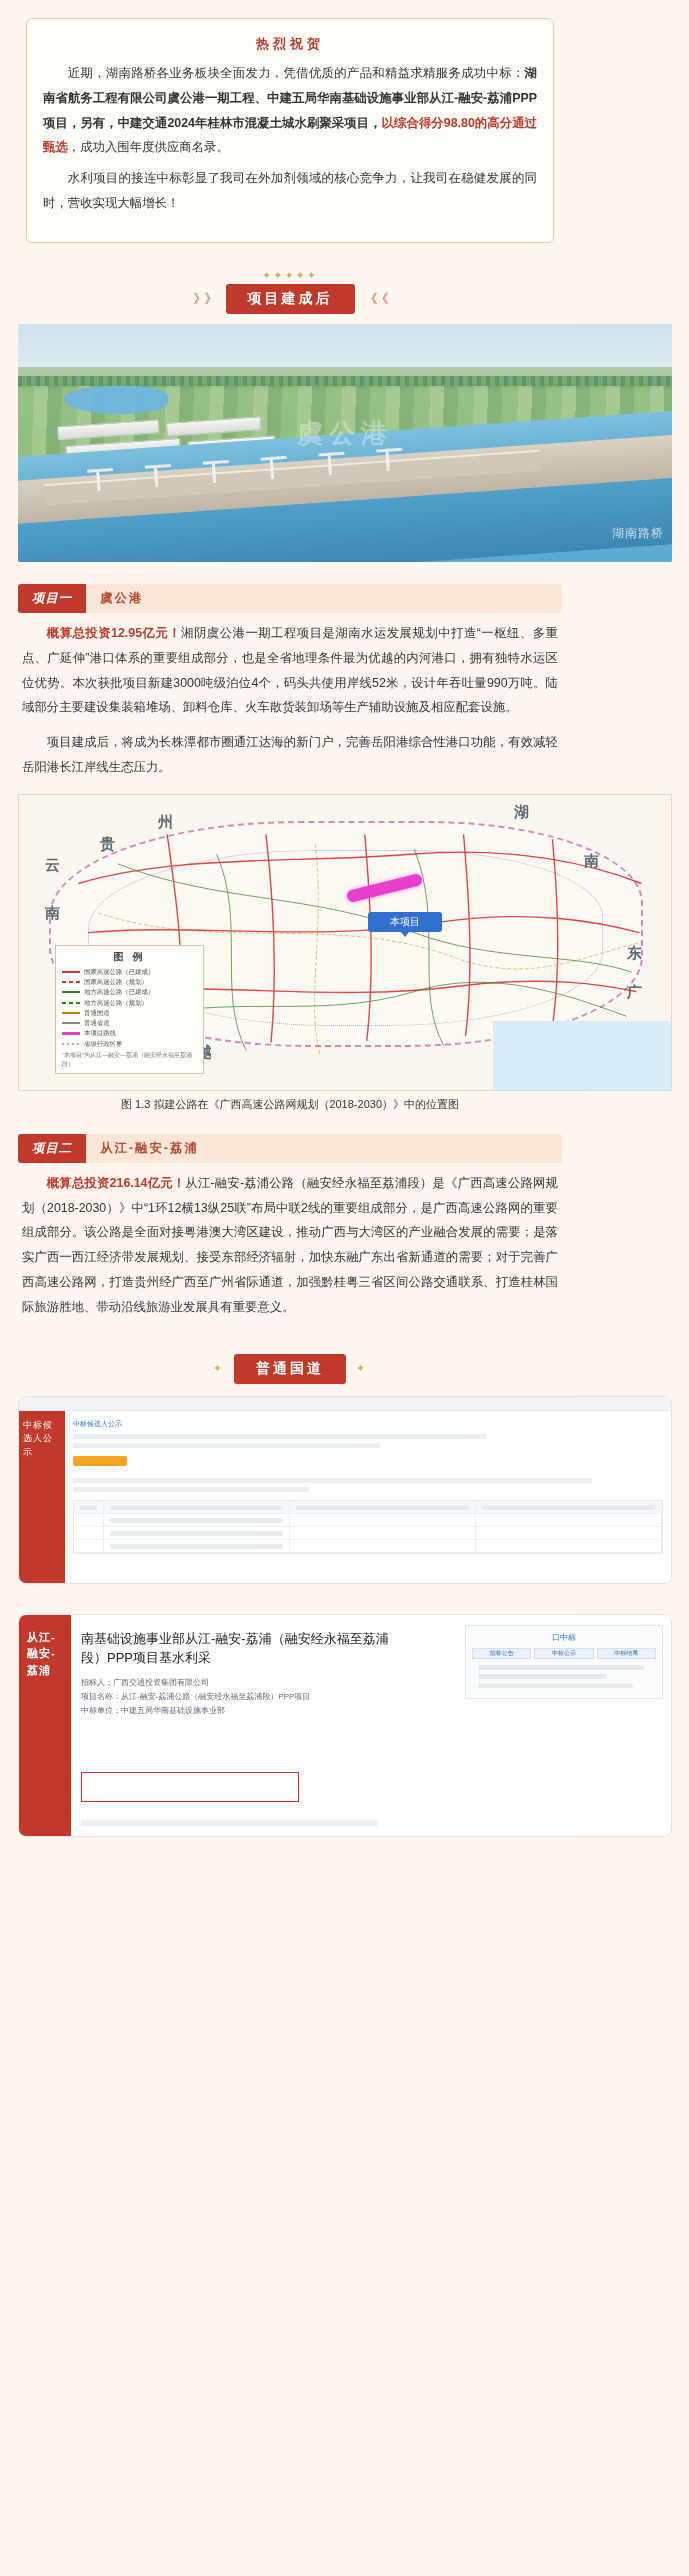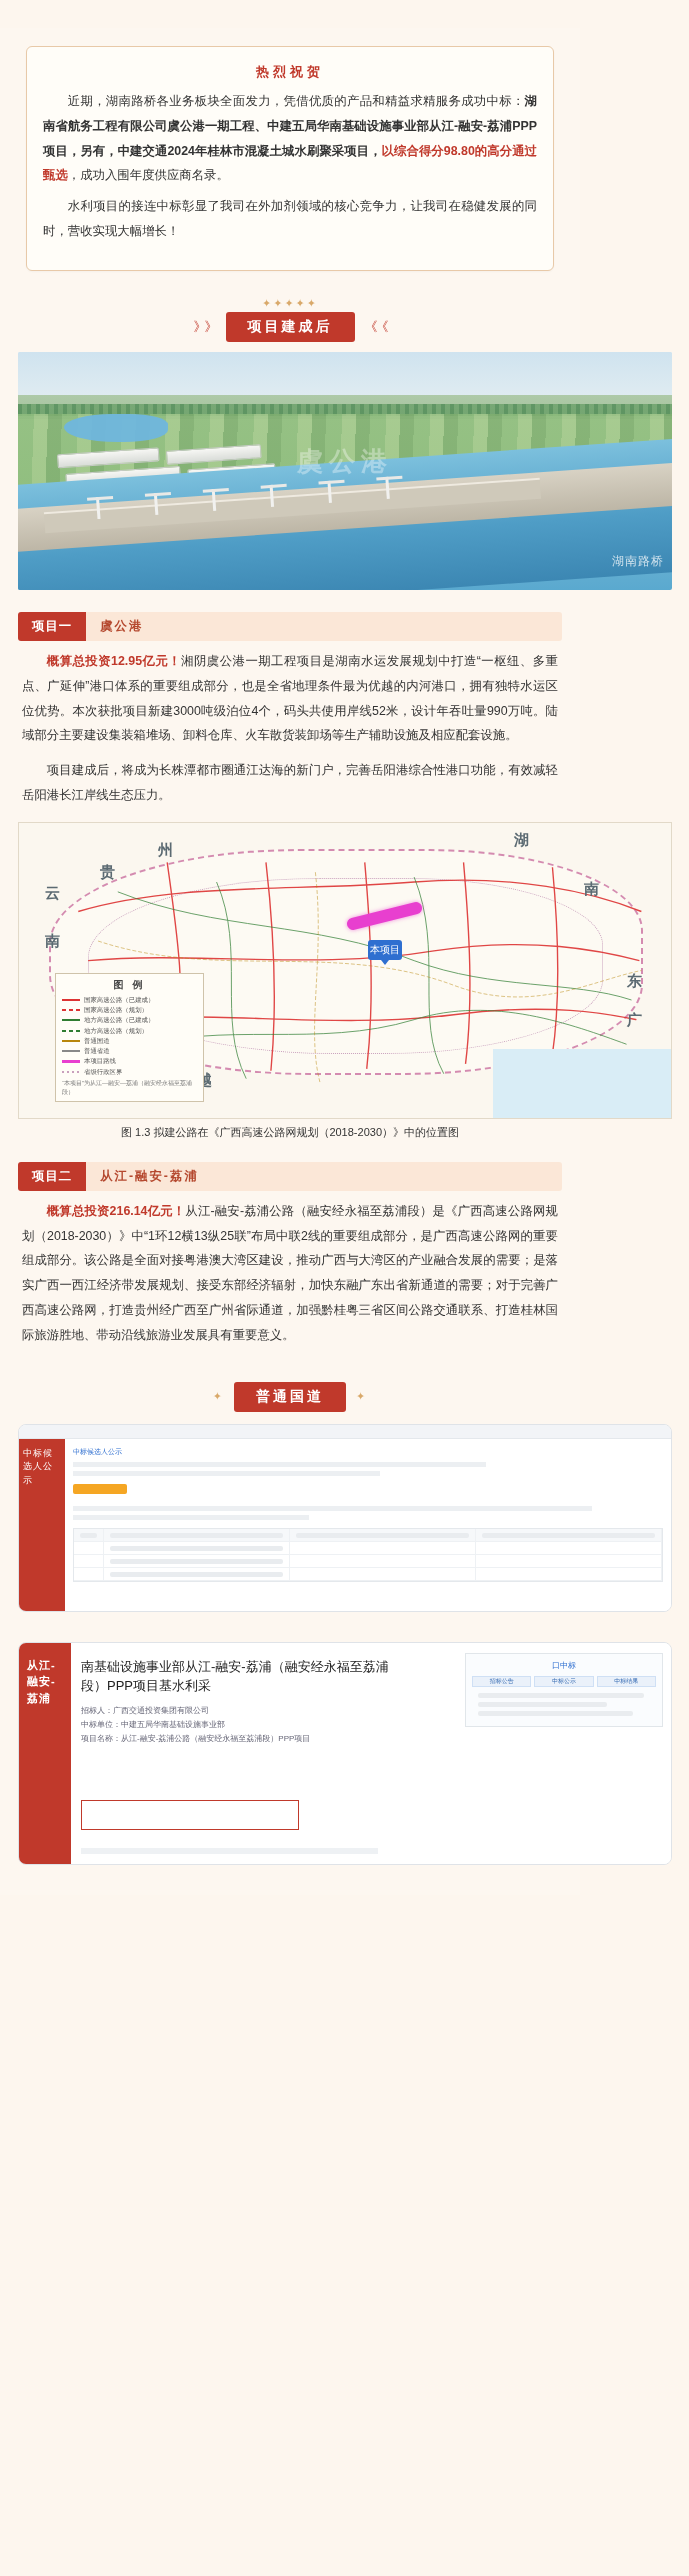--- a/index.html
+++ b/index.html
@@ -4,21 +4,21 @@
 <style>
   * { box-sizing: border-box; }
   html, body { margin:0; padding:0; }
   body {
     width: 690px;
     background: #fdf6ee;
     font-family: "Liberation Sans", sans-serif;
     color: #333;
     -webkit-font-smoothing: antialiased;
   }
-  .page { width:580px; position:relative; padding: 0 0 30px 0; background:#fdf7f0;margin-top:28px; }
+  .page { width:580px; position:relative; padding: 0 0 30px 0; background:#fdf7f0; }
 
   
   .congrats-wrap { padding: 18px 26px 0 26px; }
   .congrats-card {
     background: #fffdf8;
     border: 1px solid #e8c9a8;
     border-radius: 6px;
     padding: 0 0 20px 0;
     position: relative;
     box-shadow: 0 1px 2px rgba(0,0,0,.03);
@@ -116,21 +116,21 @@
   }
   .render-img .wm-mid {
     position:absolute; left:50%; top:46%; transform:translate(-50%,-50%);
     color: rgba(255,255,255,.35); font-size: 26px; letter-spacing: 6px; font-weight:bold;
   }
 
   
   .proj-tagrow { margin: 22px 18px 0 18px; display:flex; align-items:center; gap:0; }
   .proj-tag {
     background:#c0392b; color:#fff; font-size:12.4px; font-weight:bold;
-    padding:6px 14px; border-radius:3px 0 0 3px; letter-spacing:1px;
+    padding:6px 14px; border-radius:3px 0 0 3px; letter-spacing:1px;font-style:italic;
   }
   .proj-name {
     background:#fbe7d7; color:#b5492f; font-size:12.4px; font-weight:bold;
     padding:6px 18px 6px 14px; letter-spacing:2px; border-radius:0 3px 3px 0;
     flex:1;
   }
   .proj-body {
     margin: 8px 22px 0 22px;
     font-size: 12.4px; line-height: 2.0; text-align: justify; color:#333;
   }
@@ -153,21 +153,21 @@
     border:1px dotted #c9a0bd; border-radius: 45% 38% 42% 48%;
   }
   .map .roads { position:absolute; left:0; top:0; width:100%; height:100%; }
   .map .hl {
     position:absolute; left:327px; top:87px; width:77px; height:12px;
     background: #e83fcf; border-radius:6px; transform: rotate(-14deg);
     box-shadow: 0 0 4px rgba(232,63,207,.6);
   }
   .map .pin {
     position:absolute; left:349px; top:117px;
-    background:#2f6fd0; color:#fff; font-size:10px; padding:3px 2px; border-radius:3px;
+    background:#2f6fd0; color:#fff; font-size:10px; padding:3px 22px; border-radius:3px;
   }
   .map .pin:after {
     content:""; position:absolute; left:50%; bottom:-5px; margin-left:-4px;
     border-left:4px solid transparent; border-right:4px solid transparent; border-top:5px solid #2f6fd0;
   }
   .map .legend {
     position:absolute; left:36px; bottom:16px; width:149px;
     background:#fffdf7; border:1px solid #cfc3aa; padding:4px 6px;
   }
   .map .legend .lg-title { text-align:center; font-size:10px; font-weight:bold; color:#444; letter-spacing:3px; margin-bottom:3px;}
@@ -441,22 +441,22 @@
     </div>
   </div>
 
   <div class="spacer"></div>
 
   <div class="shot shot-b">
     <div class="side2">从江-融安-荔浦</div>
     <div class="body2">
       <div class="doc-title" style="width:58%;">南基础设施事业部从江-融安-荔浦（融安经永福至荔浦段）PPP项目基水利采</div>
       <div class="doc-sub">招标人：广西交通投资集团有限公司</div>
+      <div class="doc-sub">项目名称：从江-融安-荔浦公路（融安经永福至荔浦段）PPP项目</div>
       <div class="doc-sub">中标单位：中建五局华南基础设施事业部</div>
-      <div class="doc-sub">项目名称：从江-融安-荔浦公路（融安经永福至荔浦段）PPP项目</div>
 
       <div class="right-card">
         <div class="rc-title">口中标</div>
         <div class="tabs">
           <span>招标公告</span>
           <span>中标公示</span>
           <span>中标结果</span>
         </div>
         <div class="blur" style="margin-top:6px;width:90%;"></div>
         <div class="blur" style="width:70%;"></div>

